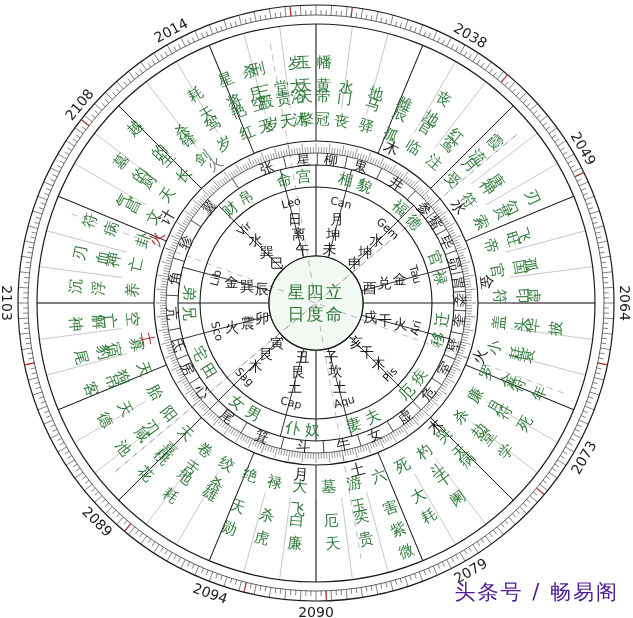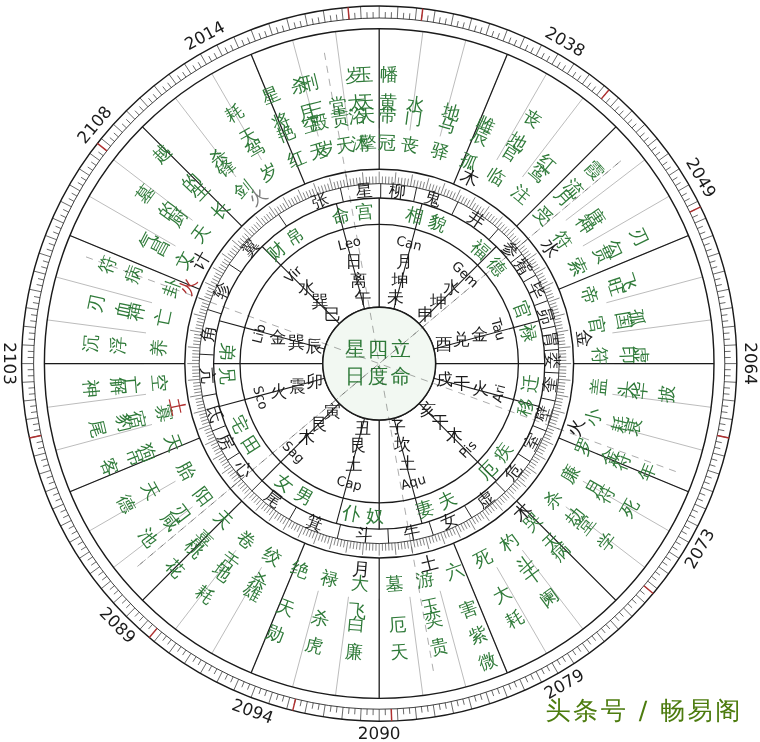--- a/index.html
+++ b/index.html
@@ -5,21 +5,21 @@
 <style>
   html,body{margin:0;padding:0;background:#ffffff;}
   body{
     width:633px;height:618px;overflow:hidden;position:relative;
     font-family:"DejaVu Sans","Liberation Sans",sans-serif;
   }
   #chart-root{position:absolute;left:0;top:0;width:633px;height:618px;}
   svg{display:block;}
   .wm{
     position:absolute; right:14px; bottom:12px;
-    font-size:21px; color:#4d7c0f; letter-spacing:2px;
+    font-size:21px; color:#4c1d95; letter-spacing:2px;
     font-family:"DejaVu Sans","Liberation Sans",sans-serif;
     user-select:none; white-space:nowrap;
   }
   text{ font-family:"DejaVu Sans","Liberation Sans",sans-serif; }
 </style>
 </head>
 <body>
 
 <div id="chart-root">
   <svg id="chart-svg" width="633" height="618" viewBox="0 0 633 618">

